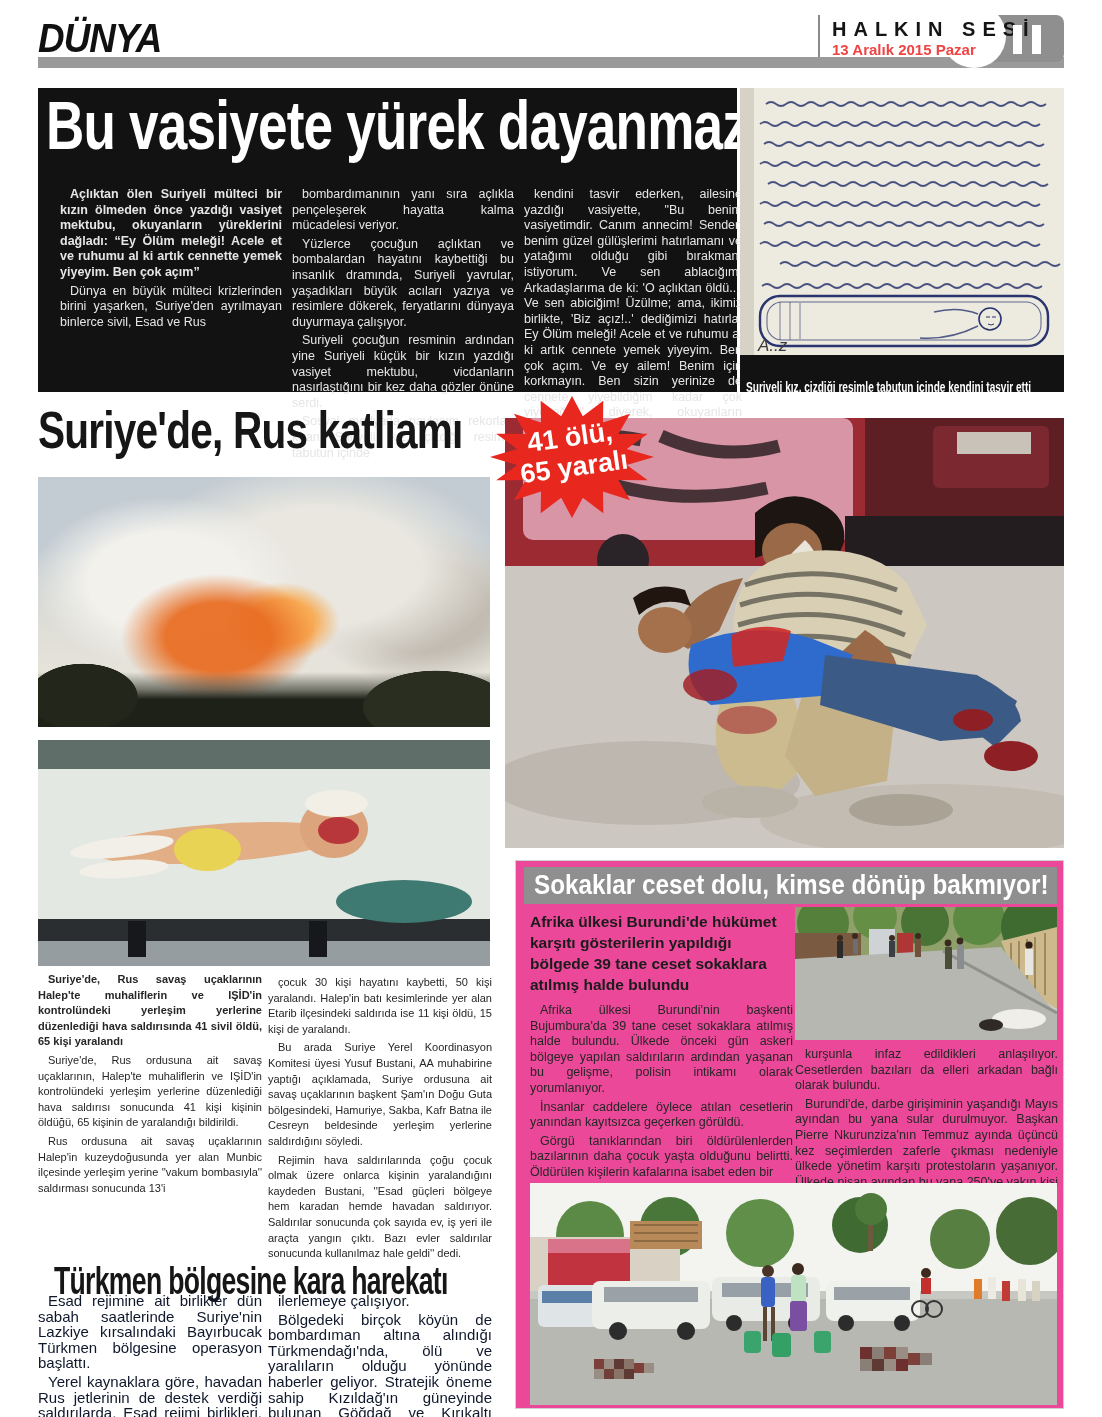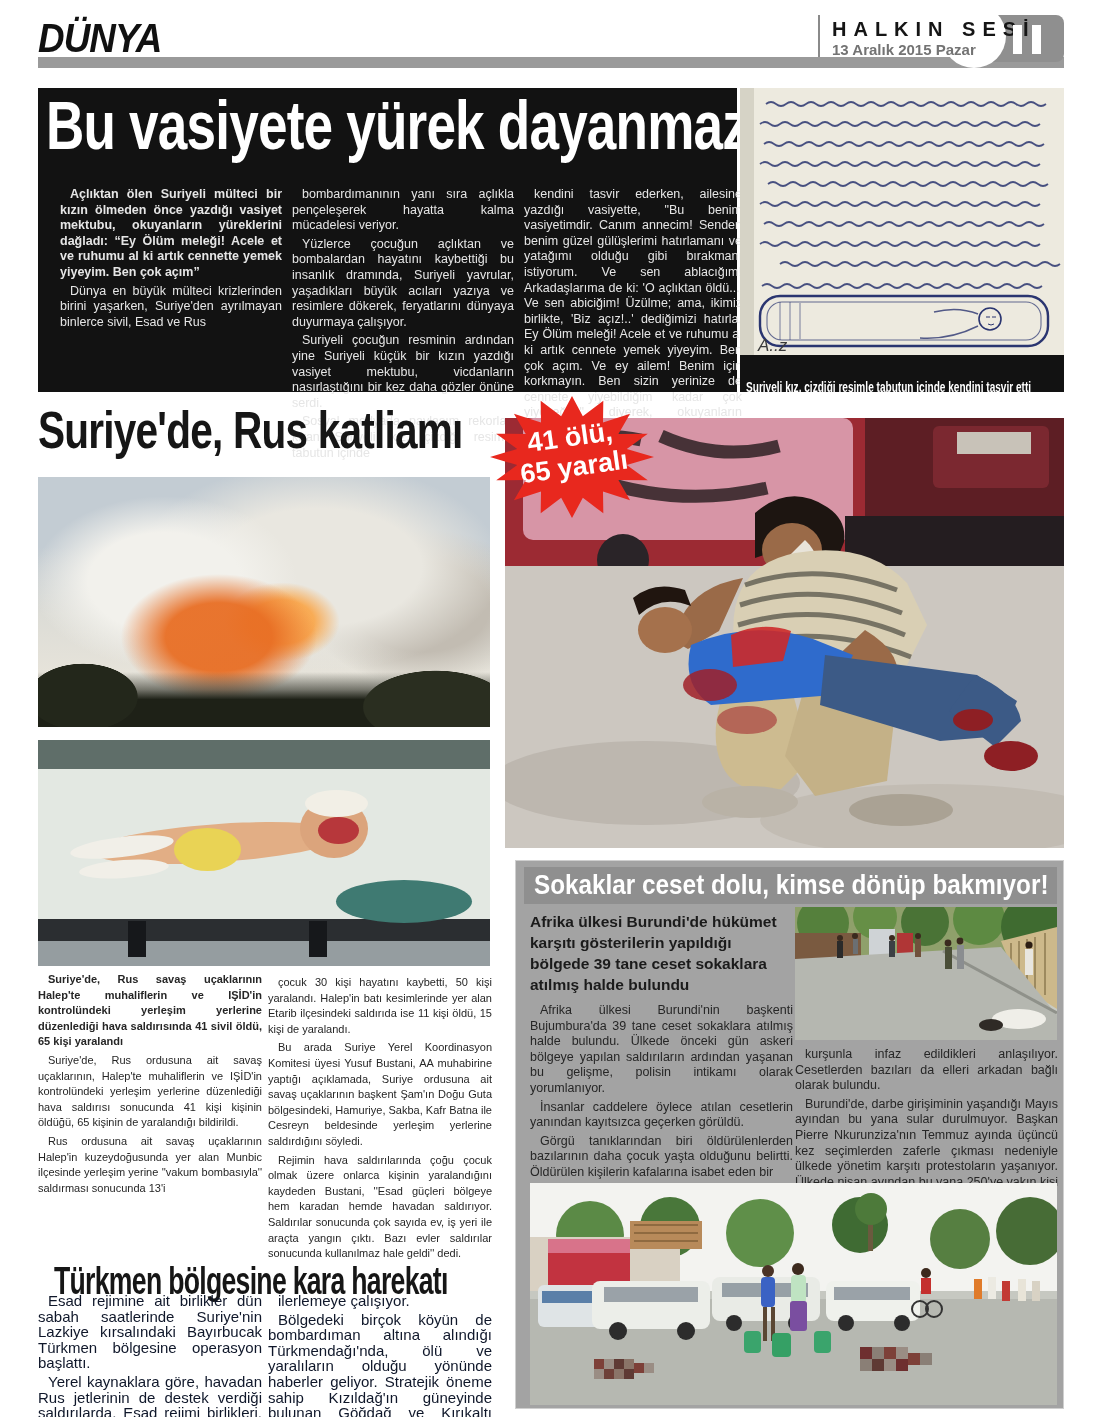--- a/index.html
+++ b/index.html
@@ -8,21 +8,21 @@
   [data-name]{box-sizing:border-box;}
 
   
   .section-label{position:absolute;left:38px;top:16px;font-size:40px;font-weight:900;font-style:italic;
       color:#111;transform:scaleX(.92);transform-origin:left center;white-space:nowrap;letter-spacing:-1px;}
   .rule{position:absolute;left:38px;top:57px;width:1026px;height:11px;background:#9a9a9a;}
   .mast-divider{position:absolute;left:818px;top:15px;width:2px;height:42px;background:#8a8a8a;}
   .pagenum-rect{position:absolute;left:975px;top:15px;width:89px;height:47px;background:#8f8f8f;border-radius:8px;}
   .pagenum-notch{position:absolute;left:942px;top:4px;width:64px;height:64px;background:#fff;border-radius:50%;}
   .mast-title{position:absolute;left:832px;top:18px;font-size:20px;font-weight:700;letter-spacing:7px;color:#151515;white-space:nowrap;}
-  .mast-date{position:absolute;left:832px;top:41px;font-size:15px;font-weight:700;color:#737373;white-space:nowrap;}
+  .mast-date{position:absolute;left:832px;top:41px;font-size:15px;font-weight:700;color:#ef4444;white-space:nowrap;}
   .pagenum-bar{position:absolute;top:25px;width:9px;height:29px;background:#fff;}
   .sr{position:absolute;width:1px;height:1px;overflow:hidden;clip:rect(0 0 0 0);}
 
   
   .s1-box{position:absolute;left:38px;top:88px;width:699px;height:304px;background:#121212;}
   .s1-headline{position:absolute;left:46px;top:86px;margin:0;color:#fff;font-size:68px;font-weight:700;
       white-space:nowrap;letter-spacing:-1px;}
   .cond78{display:inline-block;transform:scaleX(.78);transform-origin:left center;}
   .cond72{display:inline-block;transform:scaleX(.72);transform-origin:left center;white-space:nowrap;}
   .s1-col{position:absolute;top:187px;width:222px;color:#ededed;margin-left:10px;}
@@ -67,21 +67,21 @@
   .s2c1{left:38px;top:972px;} .s2c2{left:268px;top:975px;}
 
   
   .s3-headline{position:absolute;left:38px;top:1244px;margin:16px;color:#161616;font-size:38px;font-weight:700;white-space:nowrap;letter-spacing:-1px;}
   .cond70{display:inline-block;transform:scaleX(.70);transform-origin:left center;}
   .s3-col{position:absolute;top:1293px;width:224px;}
   .s3-col p{margin:0 0 3px;font-size:15px;line-height:15.6px;text-align:justify;text-indent:10px;color:#0f172a;}
   .s3c1{left:38px;} .s3c2{left:268px;}
 
   
-  .panel{position:absolute;left:515px;top:860px;width:549px;height:549px;background:#a3a3a3;border:1px solid #cfcfcf;}
+  .panel{position:absolute;left:515px;top:860px;width:549px;height:549px;background:#ec4899;border:1px solid #cfcfcf;}
   .b-bar{position:absolute;left:8px;top:6px;width:533px;height:37px;background:#8f8f8f;color:#fff;
       font-size:27px;font-weight:700;line-height:36px;padding-left:10px;white-space:nowrap;}
   .cond90{display:inline-block;transform:scaleX(.90);transform-origin:left center;}
   .b-lead{position:absolute;left:14px;top:50px;width:264px;font-size:15.5px;line-height:21px;font-weight:700;color:#1b1b1b;}
   .b-col{position:absolute;width:263px;}
   .b-col p{margin:0 0 3px;font-size:12.5px;line-height:15.6px;text-align:justify;text-indent:10px;color:#262626;}
   .bc1{left:14px;top:142px;} .bc2{left:279px;top:186px;}
   .b-ph-top{left:279px;top:46px;width:262px;height:133px;}
   .b-ph-bottom{left:14px;top:322px;width:527px;height:222px;background:#f0f0ed;}
 </style>

